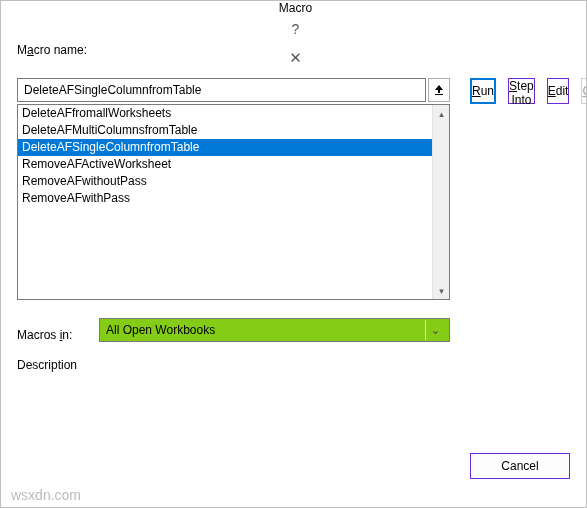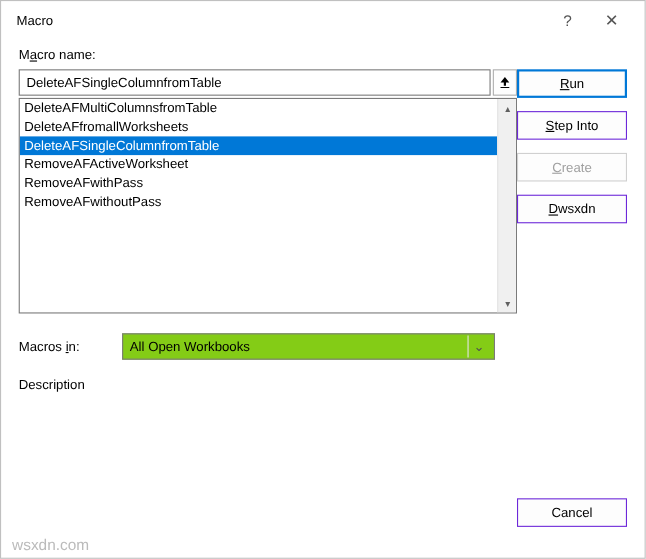--- a/index.html
+++ b/index.html
@@ -1,40 +1,40 @@
 <!DOCTYPE html>
 <html><head>
   <meta charset="utf-8">
   <style>
     * { box-sizing: border-box; margin: 0; padding: 0; font-family: "Segoe UI", Tahoma, sans-serif; font-size: 12px; }
     body { background: #fff; width: 587px; height: 508px; border: 1px solid #c0c0c0; box-shadow: 0 3px 8px rgba(0,0,0,0.15); position: relative; }
-    .titlebar { height: 36px; display: flex; align-items: center; padding: 0 10px 0 14px; }
+    .titlebar { height: 36px; display: flex; align-items: center; padding: 0 10px 0 14px; flex-direction: column; }
     .titlebar-title { flex: 1; font-size: 12px; color: #000; }
     .titlebar-icon { width: 40px; text-align: center; font-size: 14px; color: #555; padding: 6px 0; cursor: pointer; }
     .titlebar-close { font-size: 15px; }
     .content { padding: 0 16px 16px 16px; }
-    .label-macro-name { margin: 6px 0 6px 0; display: block; }
+    .label-macro-name { margin: 6px 0 21px 0; display: block; }
     .underline { text-decoration: underline; }
-    .name-row { display: flex; align-items: flex-start; }
+    .name-row { display: flex; gap: 20px; align-items: flex-start; }
     .name-input-wrap { position: relative; flex: 1; display: flex; }
     .name-input { flex: 1; height: 24px; padding: 2px 6px; border: 1px solid #7a7a7a; background: #fff; font-size: 12px; }
     .name-up-btn { width: 22px; height: 24px; border: 1px solid #adadad; background: #fdfdfd; display: flex; align-items: center; justify-content: center; margin-left: 2px; cursor: pointer; }
     .name-up-btn svg { width: 12px; height: 12px; }
-    .side-buttons { width: 100px; display: flex; flex-direction: column; gap: 12px; }
+    .side-buttons { width: 100px; display: flex; flex-direction: row; gap: 12px; }
     .dlg-btn { height: 26px; border: 1px solid #6d28d9; background: #fdfdfd; font-size: 12px; color: #000; cursor: pointer; }
     .dlg-btn.primary { border: 2px solid #0078d7; }
     .dlg-btn:disabled { color: #a0a0a0; border-color: #d0d0d0; cursor: default; text-align: center; }
     .main-row { display: flex; gap: 20px; margin-top: 4px; }
     .list-wrap { flex: 1; height: 196px; border: 1px solid #7a7a7a; position: relative; overflow: hidden; }
     .list-inner { position: absolute; top: 0; left: 0; right: 17px; bottom: 0; overflow: hidden; }
     .list-item { height: 17px; line-height: 17px; padding: 0 4px; white-space: nowrap; cursor: pointer; font-size: 12px; }
     .list-item.selected { background: #0078d7; color: #fff; }
     .scrollbar { position: absolute; right: 0; top: 0; bottom: 0; width: 17px; background: #f0f0f0; border-left: 1px solid #e3e3e3; }
     .scroll-arrow { width: 17px; height: 17px; display: flex; align-items: center; justify-content: center; color: #606060; font-size: 9px; }
-    .macros-in-row { display: flex; align-items: center; gap: 24px; margin-top: 18px; padding-right: 120px; }
+    .macros-in-row { display: flex; align-items: flex-end; gap: 12px; margin-top: 18px; padding-right: 120px; }
     .macros-in-label { width: 70px; }
     .macros-in-select { flex: 1; height: 24px; border: 1px solid #7a7a7a; background: #84cc16; display: flex; align-items: center; justify-content: space-between; padding: 0 4px 0 6px; cursor: pointer; }
     .macros-in-select .chev { width: 20px; height: 20px; display: flex; align-items: center; justify-content: center; border-left: 1px solid #e3e3e3; color: #505050; }
     .desc-label { margin-top: 16px; }
     .desc-area { height: 40px; }
     .footer { position: absolute; right: 16px; bottom: 28px; width: 100px; }
   </style>
 </head>
 <body>
 
@@ -55,38 +55,39 @@
         <input type="text" class="name-input" value="DeleteAFSingleColumnfromTable" style="">
         <div class="name-up-btn">
           <svg viewBox="0 0 12 12">
               <path d="M6 1 L10 6 L7 6 L7 9 L5 9 L5 6 L2 6 Z M2 10 h8 v1 h-8 z" fill="#000"></path>
             </svg>
         </div>
       </div>
       <div class="main-row" style="margin-top:2px;">
         <div class="list-wrap">
           <div class="list-inner" id="macro-list-inner">
+              <div class="list-item">DeleteAFfromallWorksheets</div>
               <div class="list-item">DeleteAFMultiColumnsfromTable</div>
-              <div class="list-item">DeleteAFfromallWorksheets</div>
               <div class="list-item selected">DeleteAFSingleColumnfromTable</div>
               <div class="list-item">RemoveAFActiveWorksheet</div>
+              <div class="list-item">RemoveAFwithoutPass</div>
               <div class="list-item">RemoveAFwithPass</div>
-              <div class="list-item">RemoveAFwithoutPass</div>
             </div>
           <div class="scrollbar">
             <div class="scroll-arrow">▴</div>
             <div style="flex:1"></div>
             <div class="scroll-arrow" style="position:absolute;bottom:0;">▾</div>
           </div>
         </div>
       </div>
     </div>
     <div class="side-buttons">
       <button class="dlg-btn primary"><span class="underline">R</span><span>un</span></button>
       <button class="dlg-btn"><span class="underline">S</span><span>tep Into</span></button>
+      <button class="dlg-btn"><span class="underline">E</span><span>dit</span></button>
       <button class="dlg-btn" disabled=""><span class="underline">C</span><span>reate</span></button>
       <button class="dlg-btn"><span class="underline">D</span><span>wsxdn</span></button>
     </div>
   </div>
 
   <div class="macros-in-row">
     <div class="macros-in-label">
       <span>Macros </span><span class="underline">i</span><span>n:</span>
     </div>
     <div class="macros-in-select">

